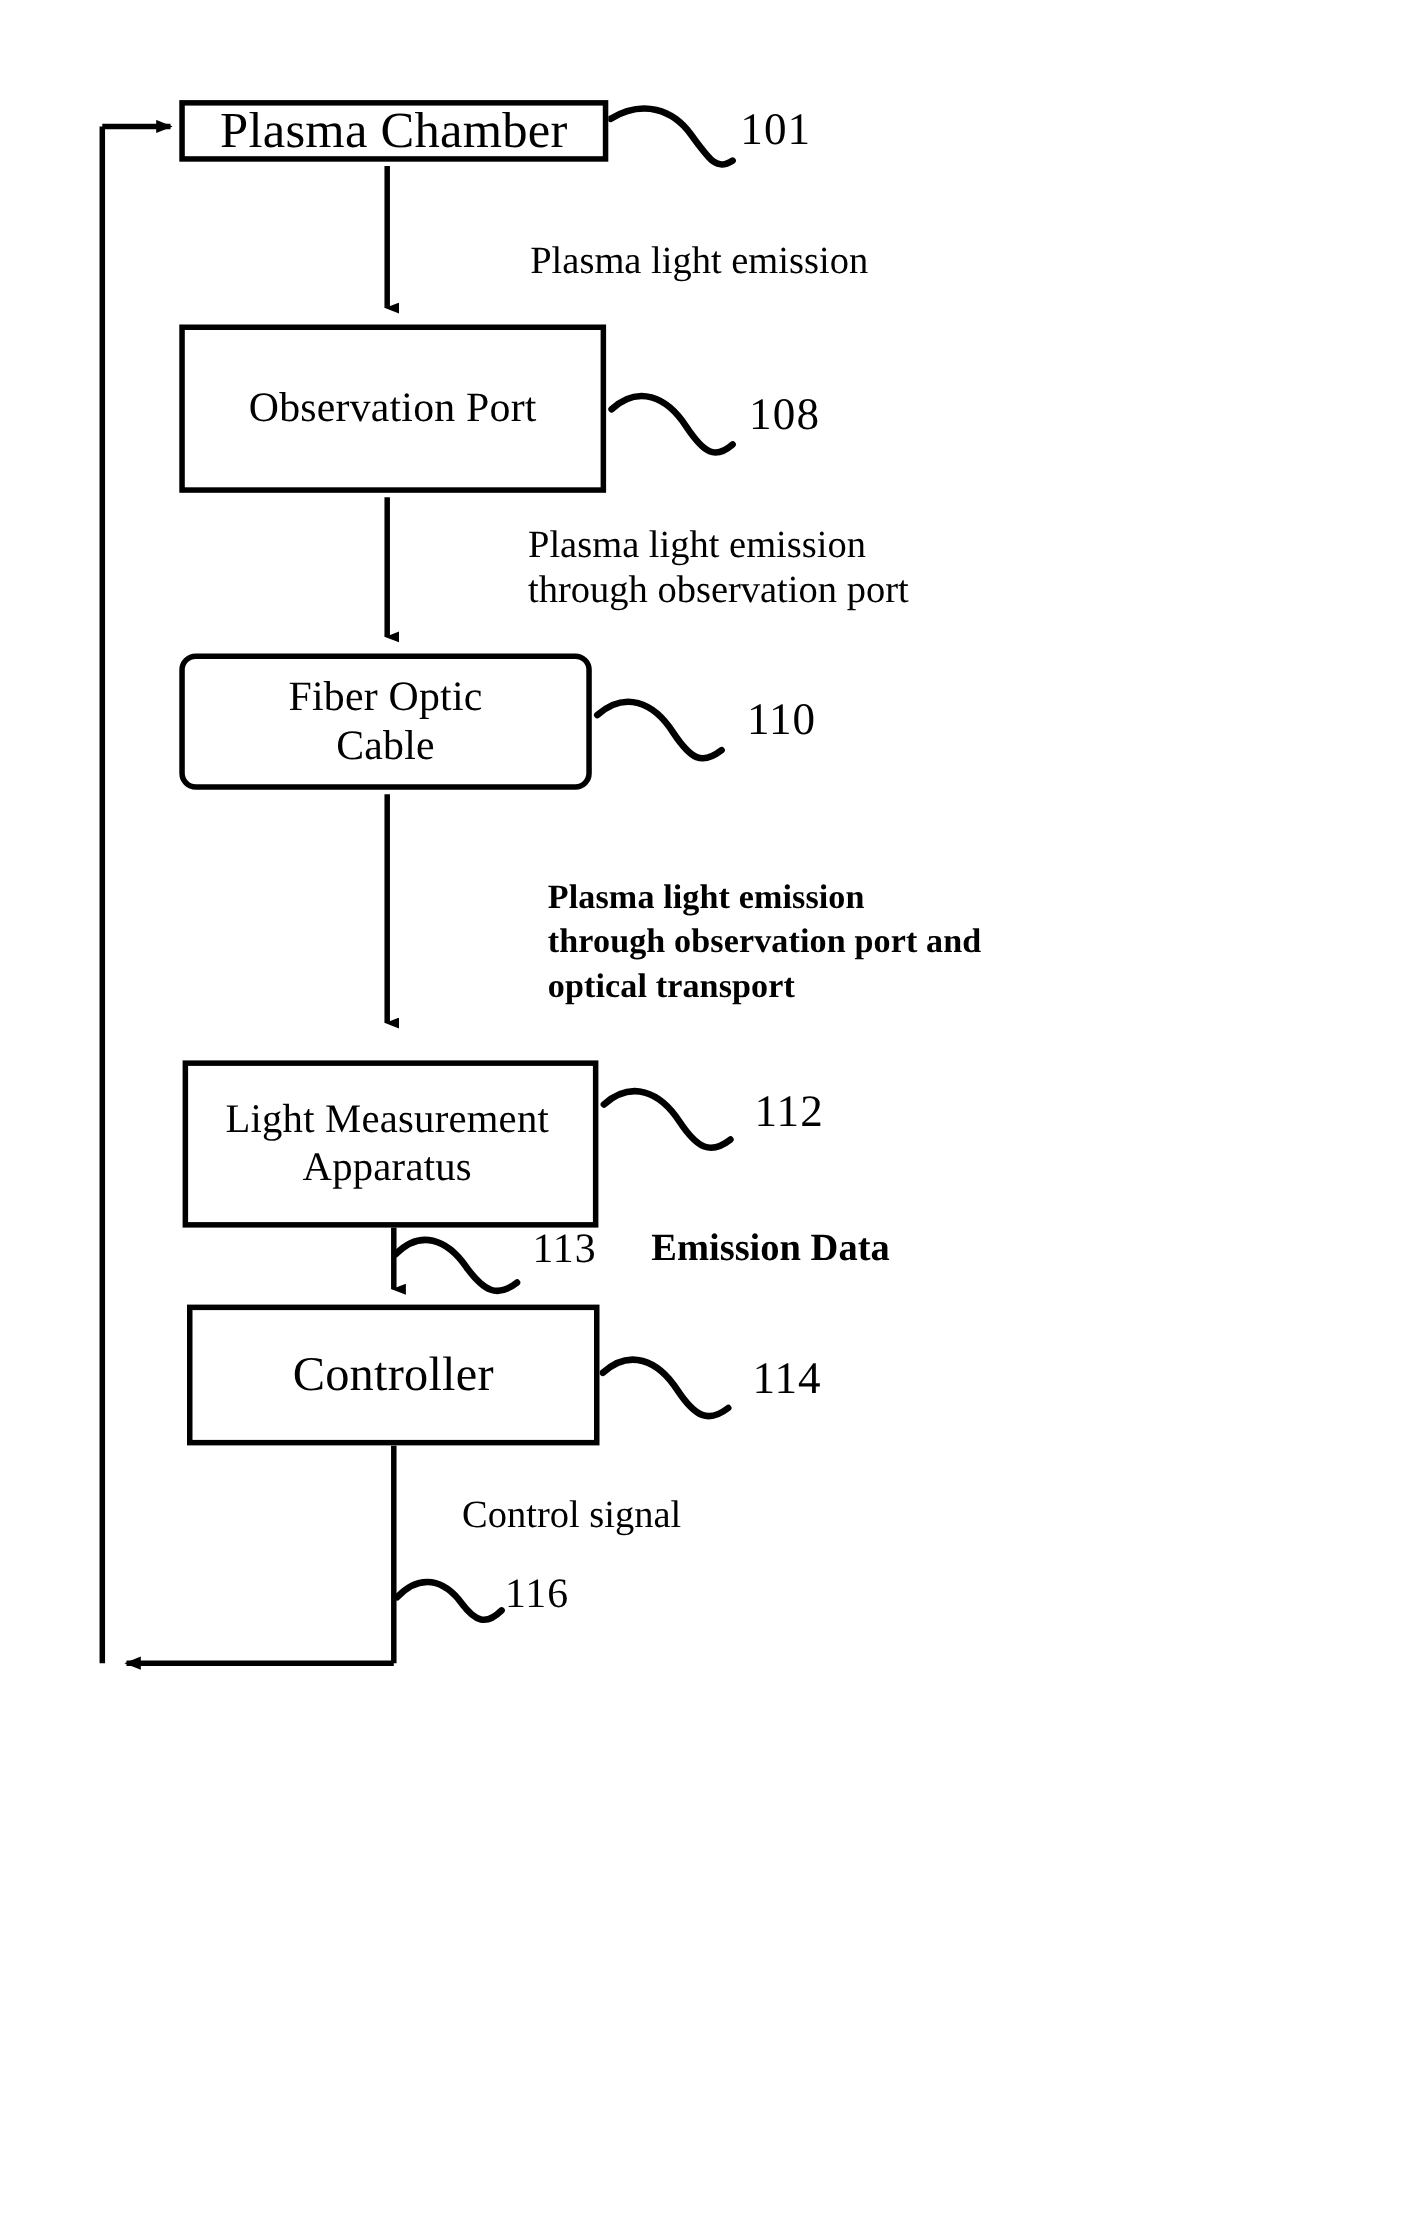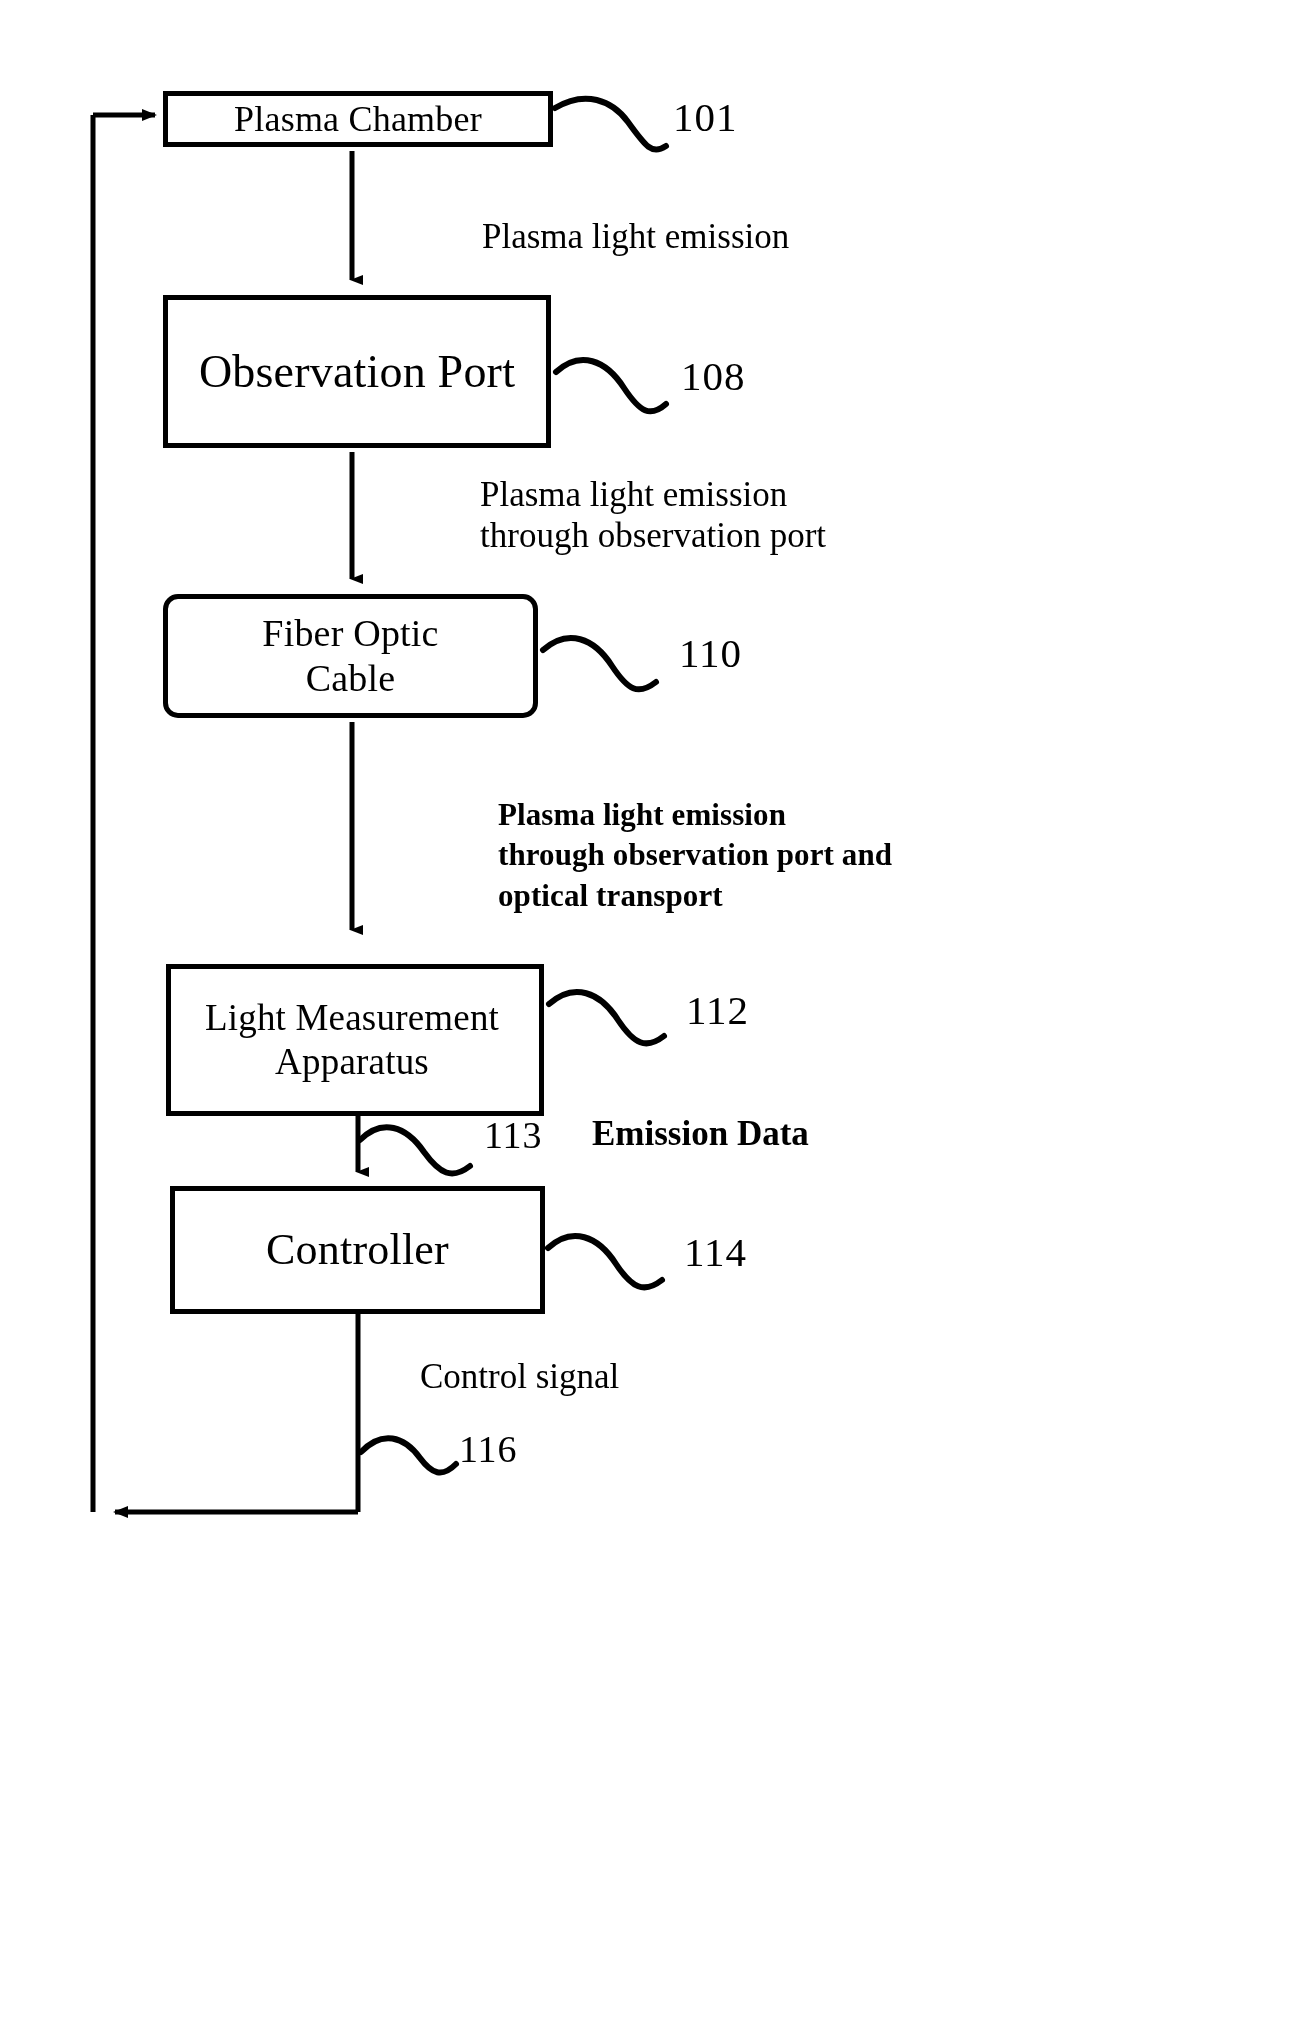--- a/index.html
+++ b/index.html
@@ -21,24 +21,24 @@
     background:#fff;
     box-sizing:border-box;
     display:flex;align-items:center;justify-content:center;
     text-align:center;
     line-height:1.12;
     letter-spacing:.2px;
   }
   .box .blabel{display:block;white-space:pre-line;}
 
   #box-plasma-chamber{left:163px;top:91px;width:390px;height:56px;}
-  #box-plasma-chamber .blabel{font-size:36px;}
+  #box-plasma-chamber .blabel{font-size:46px;}
 
   #box-observation-port{left:163px;top:295px;width:388px;height:153px;}
-  #box-observation-port .blabel{font-size:46px;}
+  #box-observation-port .blabel{font-size:38px;}
 
   #box-fiber-optic-cable{left:163px;top:594px;width:375px;height:124px;border-radius:15px;}
   #box-fiber-optic-cable .blabel{font-size:38px;line-height:1.18;}
 
   #box-light-measurement{left:166px;top:944px;width:378px;height:152px;margin-top:20px;}
   #box-light-measurement .blabel{font-size:37px;line-height:1.2;
       width:400px;margin-left:-6px;}
 
   #box-controller{left:170px;top:1186px;width:375px;height:128px;}
   #box-controller .blabel{font-size:44px;}

